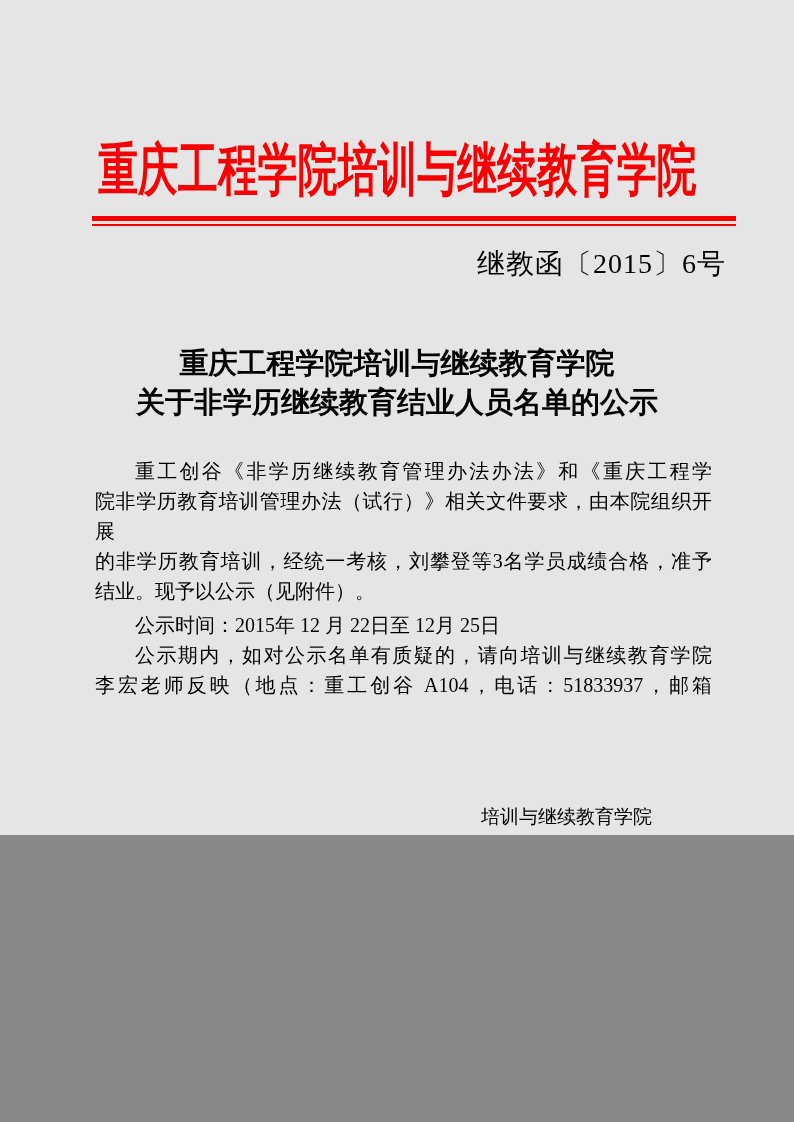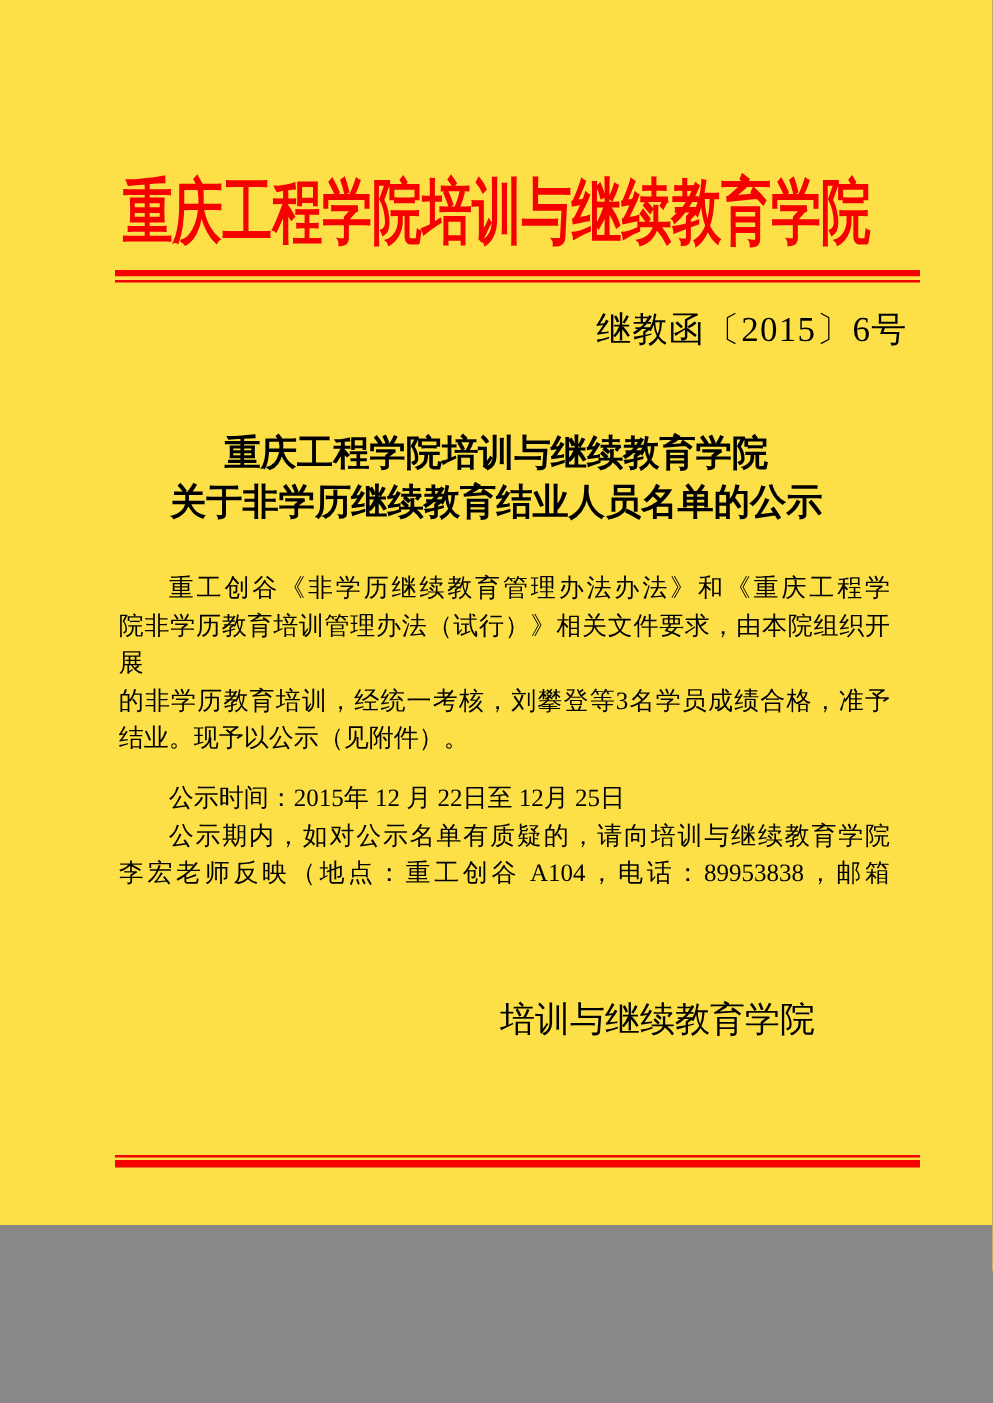--- a/index.html
+++ b/index.html
@@ -1,22 +1,22 @@
 <!DOCTYPE html>
 <html><head>
 <meta charset="utf-8">
 <style>
   * { margin: 0; padding: 0; box-sizing: border-box; }
   html, body { background: #888; }
   .page {
     position: relative;
     width: 794px;
-    height: 980px;
+    height: 835px;
     margin: 0 auto;
-    background: #fde047;
+    background: #e5e5e5;
     overflow: hidden;
     font-family: "Liberation Serif", "DejaVu Serif", serif;
     color: #000000;
   }
 
   
   .letterhead {
     position: absolute;
     top: 126px; left: 0;
     width: 100%; height: 88px;
@@ -59,27 +59,27 @@
 
   .body-text {
     position: absolute;
     top: 456px; left: 95px; width: 617px;
     font-size: 20px;
     line-height: 30px;
   }
   .line { display: block; }
   .just { text-align: justify; text-align-last: justify; }
   .indent { text-indent: 2em; }
-  .gap-before { margin-top: 18px; }
+  .gap-before { margin-top: 4px; }
 
   .signature {
     position: absolute;
     top: 799px; right: 142px;
     text-align: center;
-    font-size: 28px;
+    font-size: 19px;
     line-height: 35px;
   }
 </style>
 </head>
 <body>
 
 <div class="page">
 
   <div class="letterhead">
     <div class="letterhead-title">重庆工程学院培训与继续教育学院</div>
@@ -101,21 +101,21 @@
   <div class="body-text">
 
     <span class="line just indent">重工创谷《非学历继续教育管理办法办法》和《重庆工程学</span>
     <span class="line just">院非学历教育培训管理办法（试行）》相关文件要求，由本院组织开展</span>
     <span class="line just">的非学历教育培训，经统一考核，刘攀登等3名学员成绩合格，准予</span>
     <span class="line">结业。现予以公示（见附件）。</span>
 
     <span class="line indent gap-before">公示时间：2015年 12 月 22日至 12月 25日</span>
 
     <span class="line just indent">公示期内，如对公示名单有质疑的，请向培训与继续教育学院</span>
-    <span class="line just">李宏老师反映（地点：重工创谷 A104，电话：89953838，邮箱</span>
+    <span class="line just">李宏老师反映（地点：重工创谷 A104，电话：51833937，邮箱</span>
   </div>
 
   <div class="signature">
     <div>培训与继续教育学院</div>
   </div>
 
   <div class="sep sep-bottom">
     <div class="rule-thin"></div>
     <div class="rule-gap2"></div>
     <div class="rule-thick6"></div>

